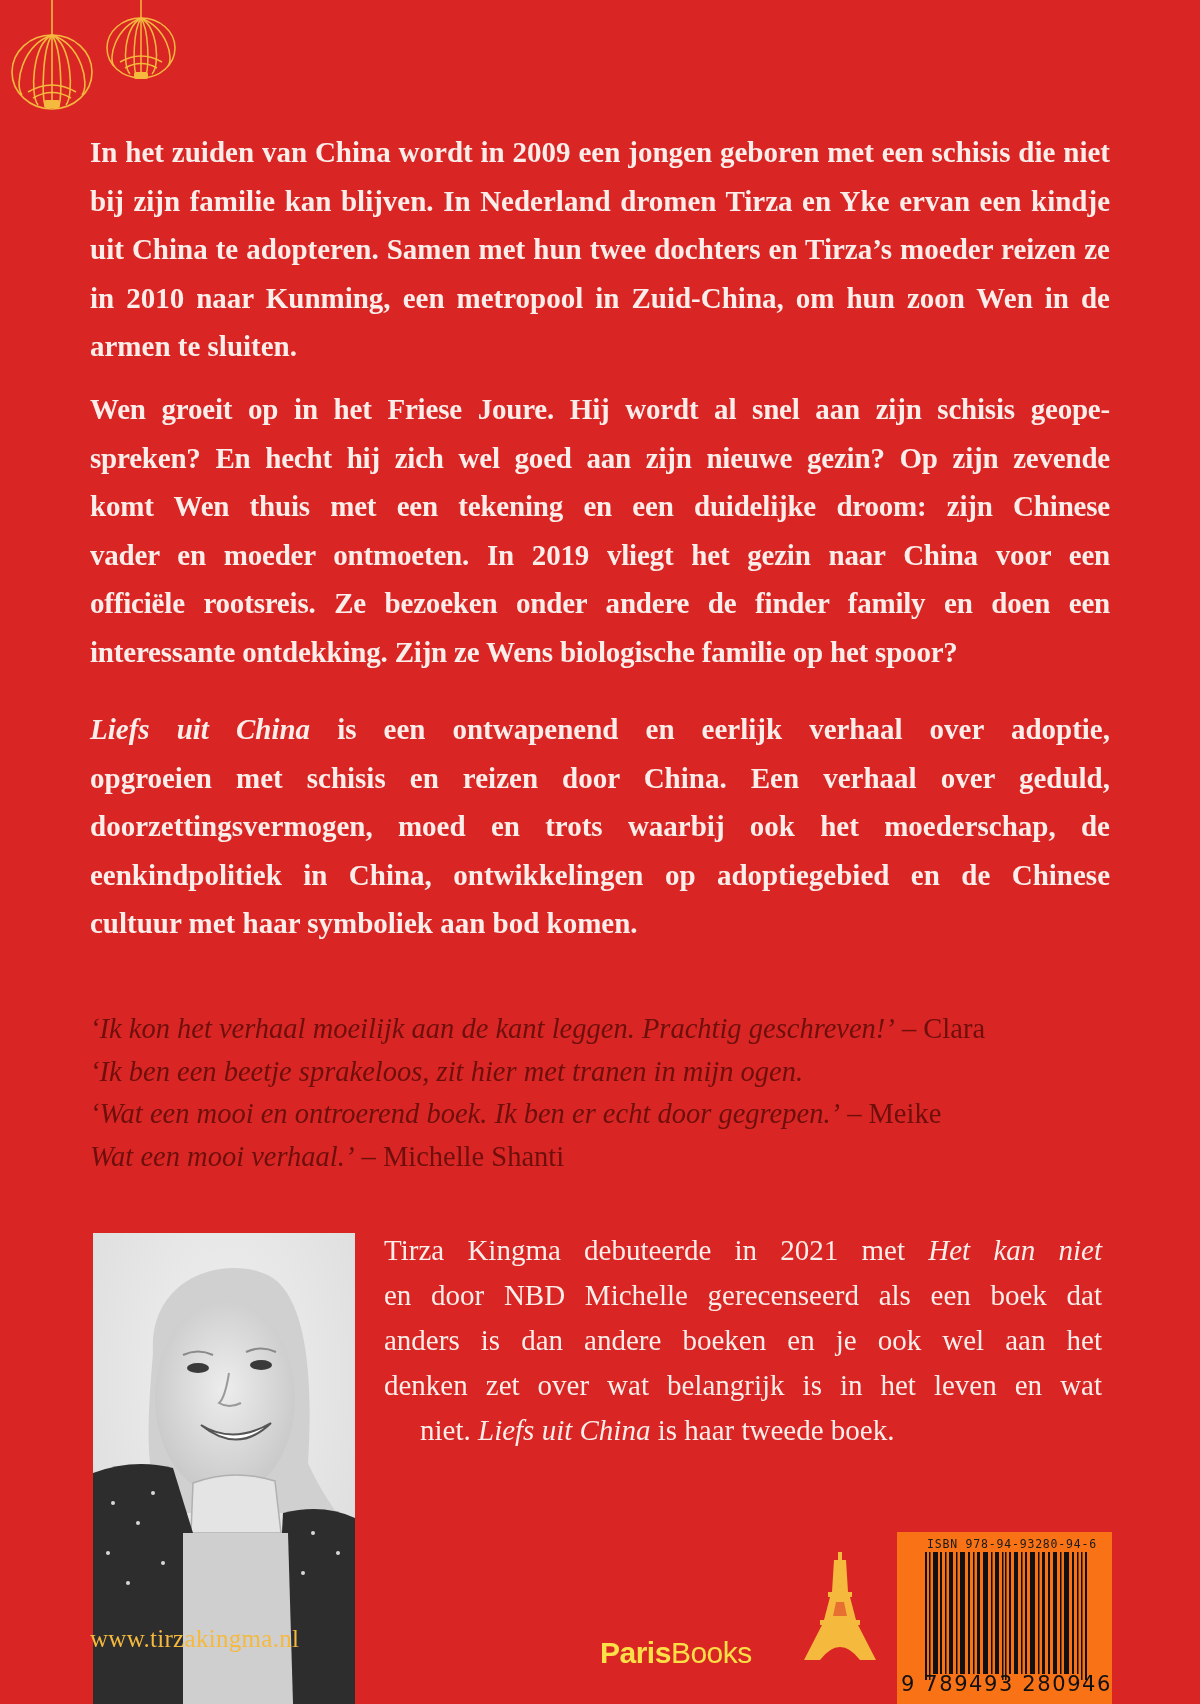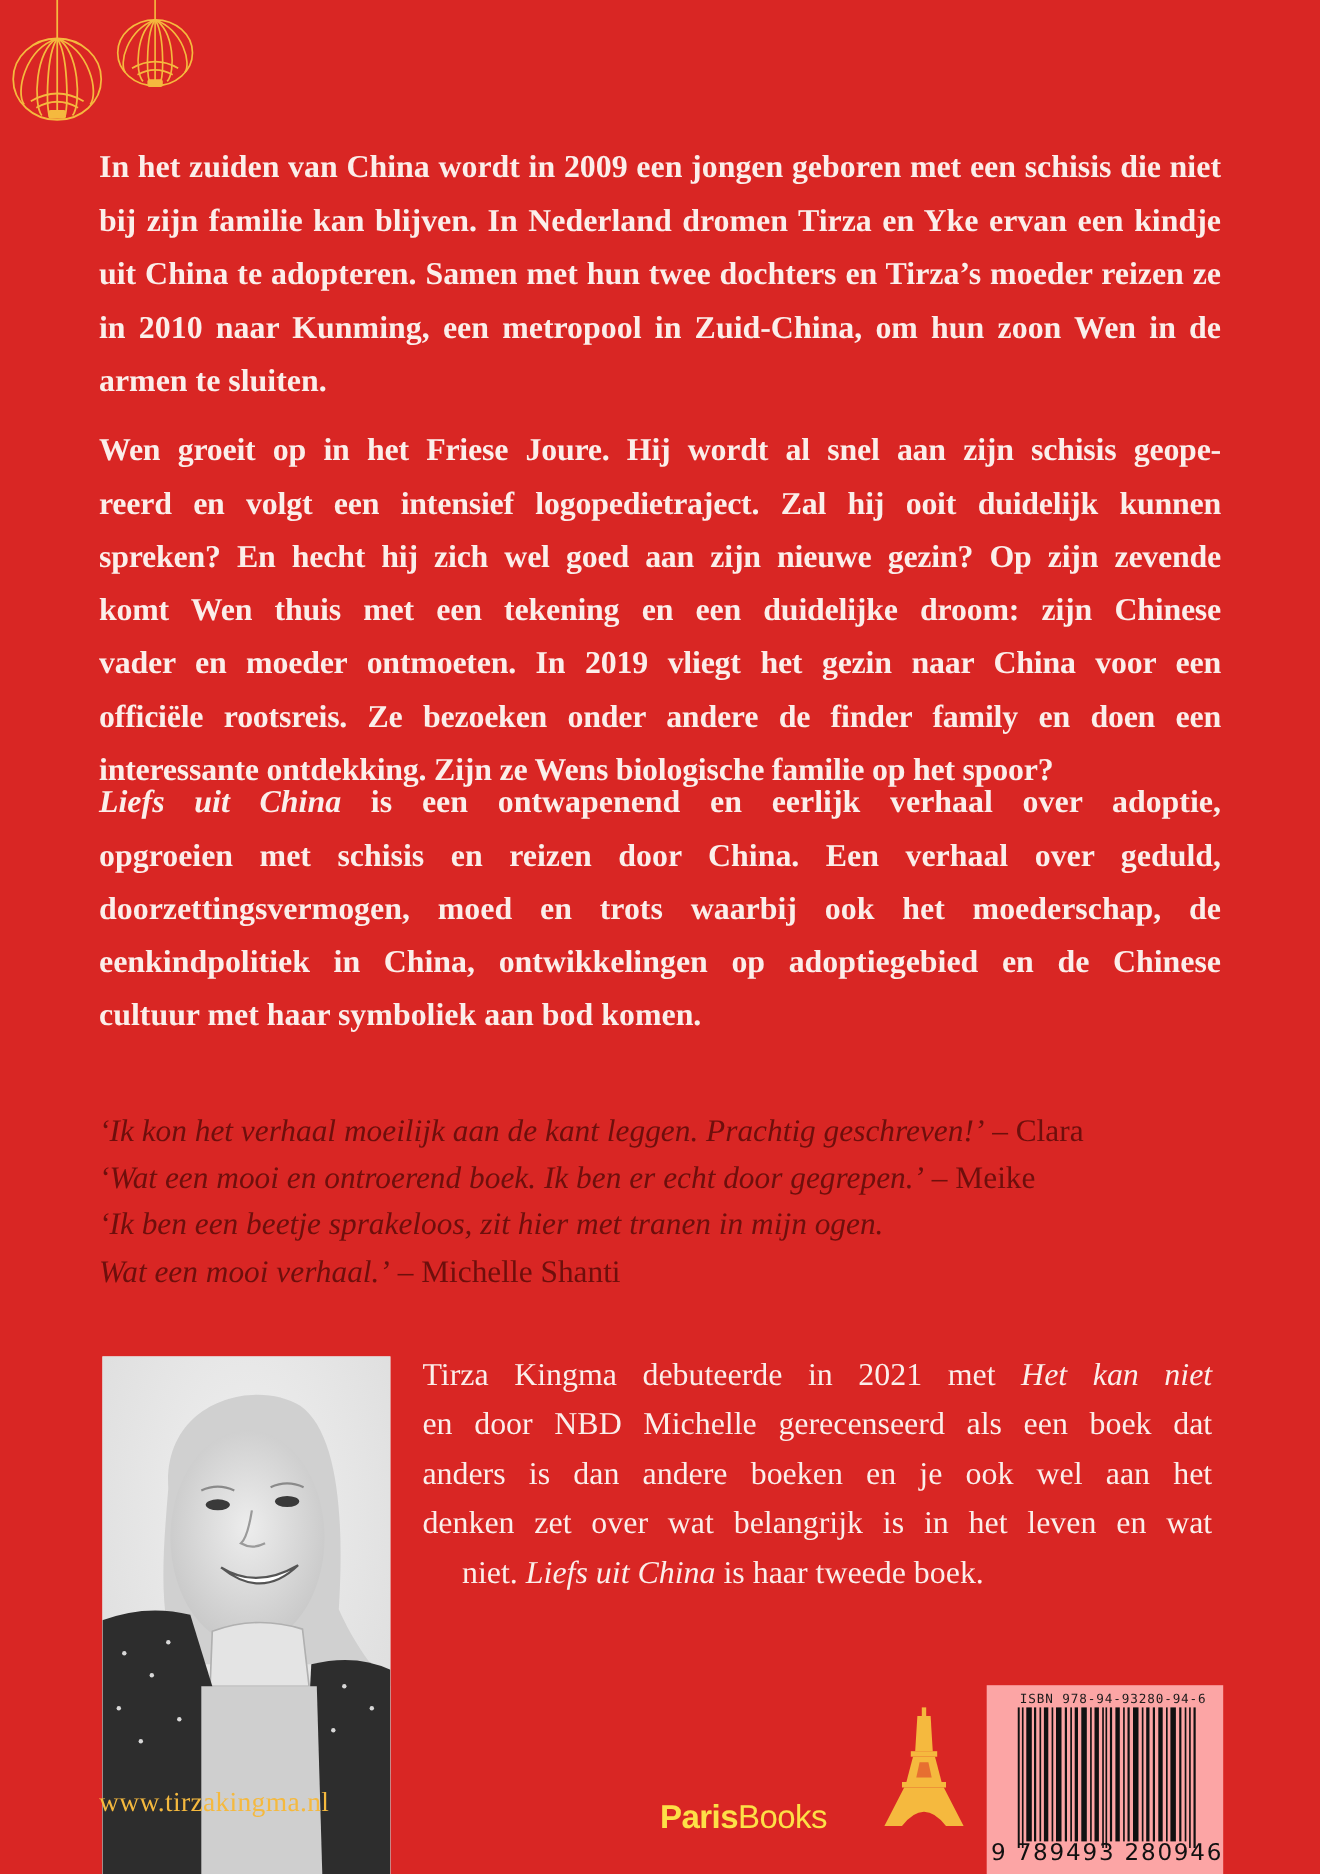--- a/index.html
+++ b/index.html
@@ -84,21 +84,21 @@
     }
     .publisher .bold { font-weight: bold; }
     .eiffel { position: absolute; left: 790px; top: 1552px; width: 100px; height: 108px; }
 
     .barcode-box {
       position: absolute;
       left: 897px;
       top: 1532px;
       width: 215px;
       height: 172px;
-      background: #fca5a5;
+      background: #f97316;
     }
     .isbn-text {
       position: absolute;
       left: 30px;
       top: 5px;
       font-family: "DejaVu Sans Mono", "Liberation Mono", monospace;
       font-size: 11.5px;
       color: #1a1a1a;
       letter-spacing: 0.8px;
     }
@@ -147,40 +147,39 @@
     <path d="M120 62 Q141 50 162 62"></path>
     <path d="M125 68 Q141 59 157 68"></path>
   </g>
   <rect x="134" y="72" width="14" height="7" rx="2" fill="#f5b93e"></rect>
 </svg>
 
 <div class="text-block p1" style="text-align: justify; text-align-last: left;">In het zuiden van China wordt in 2009 een jongen geboren met een schisis die niet bij zijn familie kan blijven. In Nederland dromen Tirza en Yke ervan een kindje uit China te adopteren. Samen met hun twee dochters en Tirza’s moeder reizen ze in 2010 naar Kunming, een metropool in Zuid-China, om hun zoon Wen in de armen te sluiten.</div>
 
 <div class="text-block p2">
   <span class="line-justify">Wen groeit op in het Friese Joure. Hij wordt al snel aan zijn schisis geope-</span>
-  <span class="line-justify">reerd en volgt een intensief logopedietraject. Zal hij ooit duidelijk kunnen</span>
   <span class="line-justify">spreken? En hecht hij zich wel goed aan zijn nieuwe gezin? Op zijn zevende</span>
   <span class="line-justify">komt Wen thuis met een tekening en een duidelijke droom: zijn Chinese</span>
   <span class="line-justify">vader en moeder ontmoeten. In 2019 vliegt het gezin naar China voor een</span>
   <span class="line-justify">officiële rootsreis. Ze bezoeken onder andere de finder family en doen een</span>
   <span>interessante ontdekking. Zijn ze Wens biologische familie op het spoor?</span>
 </div>
 
 <div class="text-block p3">
   <span class="line-justify"><em>Liefs uit China</em><span style="display:inline"> is een ontwapenend en eerlijk verhaal over adoptie,</span></span>
   <span class="line-justify">opgroeien met schisis en reizen door China. Een verhaal over geduld,</span>
   <span class="line-justify">doorzettingsvermogen, moed en trots waarbij ook het moederschap, de</span>
   <span class="line-justify">eenkindpolitiek in China, ontwikkelingen op adoptiegebied en de Chinese</span>
   <span>cultuur met haar symboliek aan bod komen.</span>
 </div>
 
 <div class="quotes">
   <span class="q"><em>‘Ik kon het verhaal moeilijk aan de kant leggen. Prachtig geschreven!’</em><span> – Clara</span></span>
+  <span class="q"><em>‘Ik ben een beetje sprakeloos, zit hier met tranen in mijn ogen.</em></span>
   <span class="q"><em>‘Wat een mooi en ontroerend boek. Ik ben er echt door gegrepen.’</em><span> – Meike</span></span>
-  <span class="q"><em>‘Ik ben een beetje sprakeloos, zit hier met tranen in mijn ogen.</em></span>
   <span class="q"><em>Wat een mooi verhaal.’</em><span> – Michelle Shanti</span></span>
 </div>
 
 <div class="author-photo">
   <svg width="262" height="471" viewBox="0 0 262 471" xmlns="http://www.w3.org/2000/svg">
     <defs>
       <radialGradient id="bg" cx="50%" cy="30%" r="70%">
         <stop offset="0%" stop-color="#f0f0f0"></stop>
         <stop offset="100%" stop-color="#dcdcdc"></stop>
       </radialGradient>

